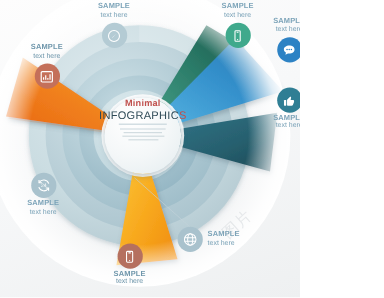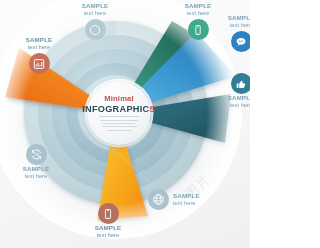--- a/index.html
+++ b/index.html
@@ -63,33 +63,33 @@
     left: 87px;
     top: 81px;
     width: 64px;
     height: 64px;
     border-radius: 50%;
     background: radial-gradient(circle at 36% 30%, #ffffff 0%, #f4f7f8 52%, #e3ecef 100%);
     box-shadow: 0 2px 5px rgba(70,100,115,.33), 0 0 0 2.5px rgba(255,255,255,.92);
     display: flex;
     flex-direction: column;
     align-items: center;
-    justify-content: center;
+    justify-content: flex-start;
     box-sizing: border-box;
   }
   #center-minimal {
     font-size: 7.6px;
     color: #c0504d;
     letter-spacing: .2px;
     font-weight: bold;
     margin-bottom: .5px;
   }
   #center-info {
     font-size: 9.2px;
-    font-weight: bold;
+    font-weight: normal;
     letter-spacing: .25px;
     color: #2e4a57;
     position: relative;
   }
   #center-info .hl { color: #c0504d; }
   #center-rule {
     width: 40px;
     height: 1px;
     background: #c9d6dc;
     margin: 2px 0 2px;

